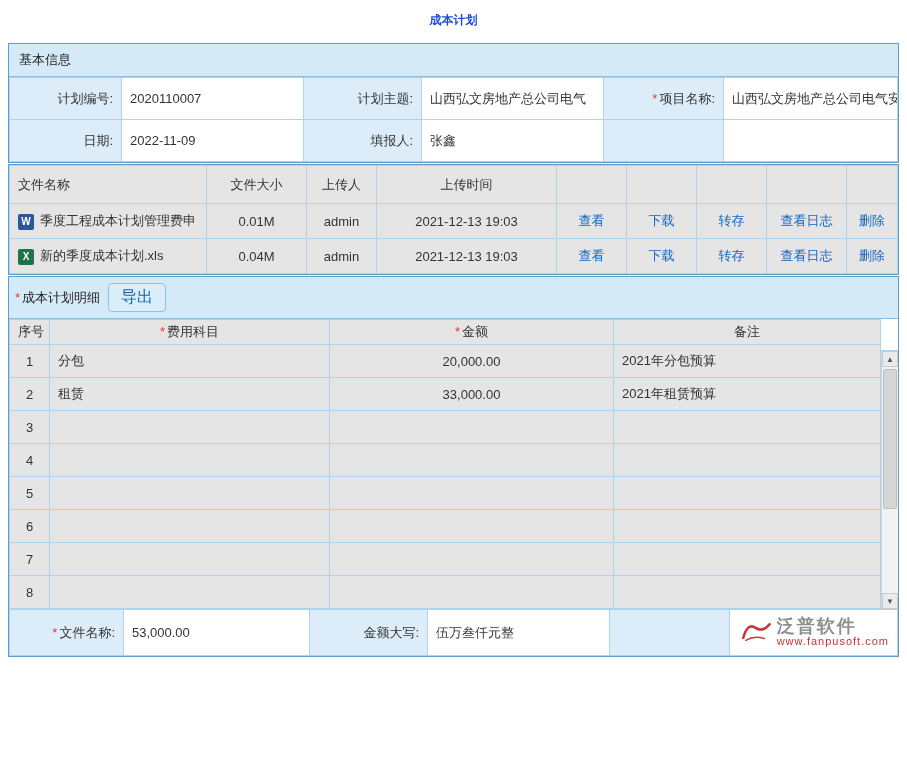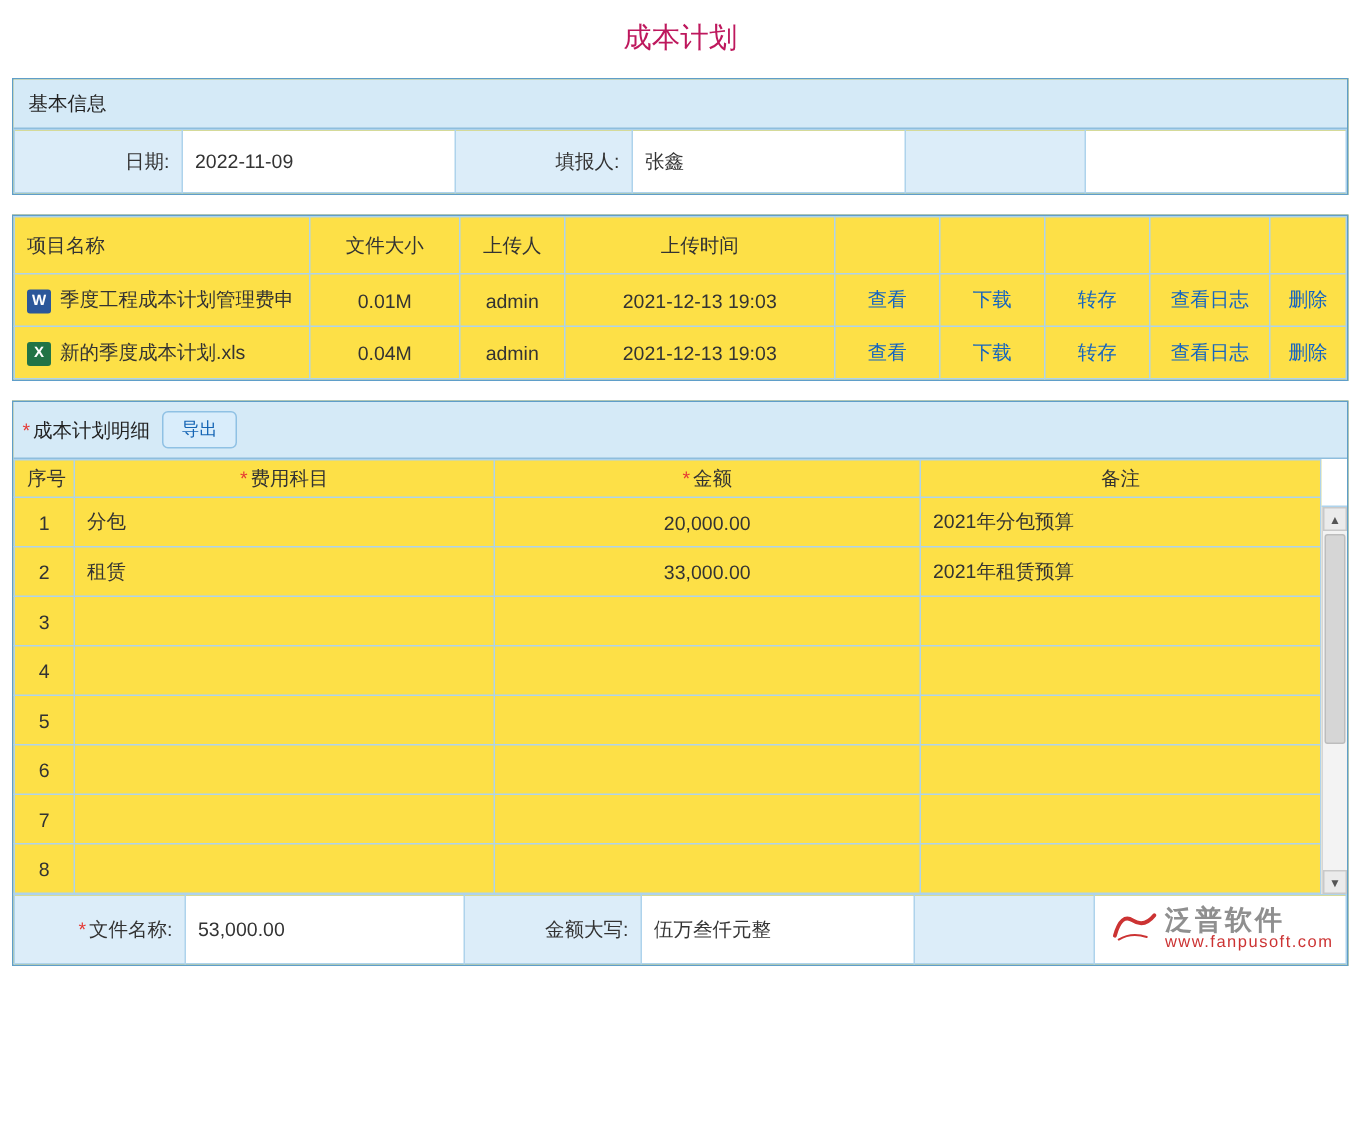--- a/index.html
+++ b/index.html
@@ -4,23 +4,23 @@
 <style>
   * { box-sizing: border-box; }
   html,body { margin:0; padding:0; background:#fff; }
   body {
     width:907px;
     font-family:"Liberation Sans","DejaVu Sans",sans-serif;
     font-size:13px; color:#333;
   }
   .page { padding:4px 8px 0 8px; }
 
-  h1.page-title { text-align:center; font-size:19px; font-weight:normal; color:#be185d; margin:8px 0 14px 0; }
-
-  .panel { border:1px solid #5f9ec9; margin-bottom:13px; background:#fde047; }
+  h1.page-title { text-align:center; font-size:12px; font-weight:bold; color:#1d4ed8; margin:8px 0 14px 0; }
+
+  .panel { border:1px solid #5f9ec9; margin-bottom:1px; background:#e5e5e5; }
   .panel-header {
     background:#d5eaf7; border-bottom:1px solid #8fbedd;
     padding:7px 10px; color:#222; font-size:13px;
     display:flex; align-items:center; gap:8px;
   }
 
   table.grid { width:100%; border-collapse:collapse; table-layout:fixed; }
   table.grid td, table.grid th {
     border:1px solid #aed3ec; padding:3px 8px;
     font-weight:normal; font-size:13px; color:#333;
@@ -45,21 +45,21 @@
     margin-right:6px; vertical-align:middle;
   }
   .file-icon.word { background:#2b579a; }
   .file-icon.excel { background:#217346; }
   a.act-link { color:#1565c0; cursor:pointer; }
 
   
   .details-header { padding:6px 6px; }
   .export-btn {
     background:#d9edfb; border:1px solid #8fc1e4; color:#1464b4;
-    border-radius:4px; padding:3px 12px; font-size:12px; cursor:pointer;
+    border-radius:4px; padding:3px 12px; font-size:16px; cursor:pointer;
     font-family:inherit;
   }
   .details-body { display:flex; align-items:stretch; }
   table.details { flex:1; }
   table.details tr.dheader { height:24px; }
   table.details tr.drow { height:33px; }
 
   .scroll-col { width:17px; display:flex; flex-direction:column; background:#fff; }
   .scroll-spacer { height:32px; border-bottom:1px solid #aed3ec; }
   .vscroll { flex:1; background:#f3f3f3; border-left:1px solid #d5d5d5; display:flex; flex-direction:column; }
@@ -71,21 +71,21 @@
   .sb-track { flex:1; position:relative; }
   .sb-thumb {
     position:absolute; top:2px; left:1px; right:1px; height:62%;
     background:#d6d6d6; border:1px solid #bdbdbd; border-radius:2px; cursor:grab;
   }
 
   
   table.footer-table { border-top:1px solid #5f9ec9; }
   table.footer-table tr { height:46px; }
   .logo-cell { padding:2px 6px; }
-  .logo-wrap { display:flex; justify-content:flex-end; gap:4px; }
+  .logo-wrap { display:flex; align-items:center; justify-content:flex-end; gap:4px; }
   .logo-mark { flex:0 0 auto; }
   .logo-texts { display:flex; flex-direction:column; align-items:flex-start; line-height:1.05; }
   .logo-brand { font-size:18px; font-weight:bold; color:#8f8f8f; letter-spacing:2px; }
   .logo-url { font-size:11px; color:#cc3333; letter-spacing:1px; }
 </style>
 </head>
 <body>
 
 <div class="page">
 
@@ -98,20 +98,28 @@
     <table class="grid basic">
       <colgroup>
         <col style="width:112px">
           <col style="width:182px">
         <col style="width:118px">
           <col style="width:182px">
         <col style="width:120px">
           <col>
       </colgroup>
       <tbody>
+          <tr>
+        <td class="lbl"><span>计划编号:</span></td>
+        <td class="val"><span>2020110007</span></td>
+        <td class="lbl"><span>计划主题:</span></td>
+        <td class="val"><span>山西弘文房地产总公司电气</span></td>
+        <td class="lbl"><span class="req">*</span><span>项目名称:</span></td>
+        <td class="val"><span>山西弘文房地产总公司电气安</span></td>
+      </tr>
       <tr>
         <td class="lbl"><span>日期:</span></td>
         <td class="val"><span>2022-11-09</span></td>
         <td class="lbl"><span>填报人:</span></td>
         <td class="val"><span>张鑫</span></td>
         <td class="lbl"></td>
         <td class="val"></td>
       </tr>
     </tbody>
       </table>
@@ -125,21 +133,21 @@
           <col style="width:70px">
           <col style="width:180px">
         <col style="width:70px">
           <col style="width:70px">
           <col style="width:70px">
           <col style="width:80px">
           <col>
       </colgroup>
       <tbody class="attach-head">
       <tr>
-        <th class="l"><span>项目名称</span></th>
+        <th class="l"><span>文件名称</span></th>
         <th class="c"><span>文件大小</span></th>
         <th class="c"><span>上传人</span></th>
         <th class="c"><span>上传时间</span></th>
         <th></th>
         <th></th>
         <th></th>
         <th></th>
         <th></th>
       </tr>
       </tbody>

